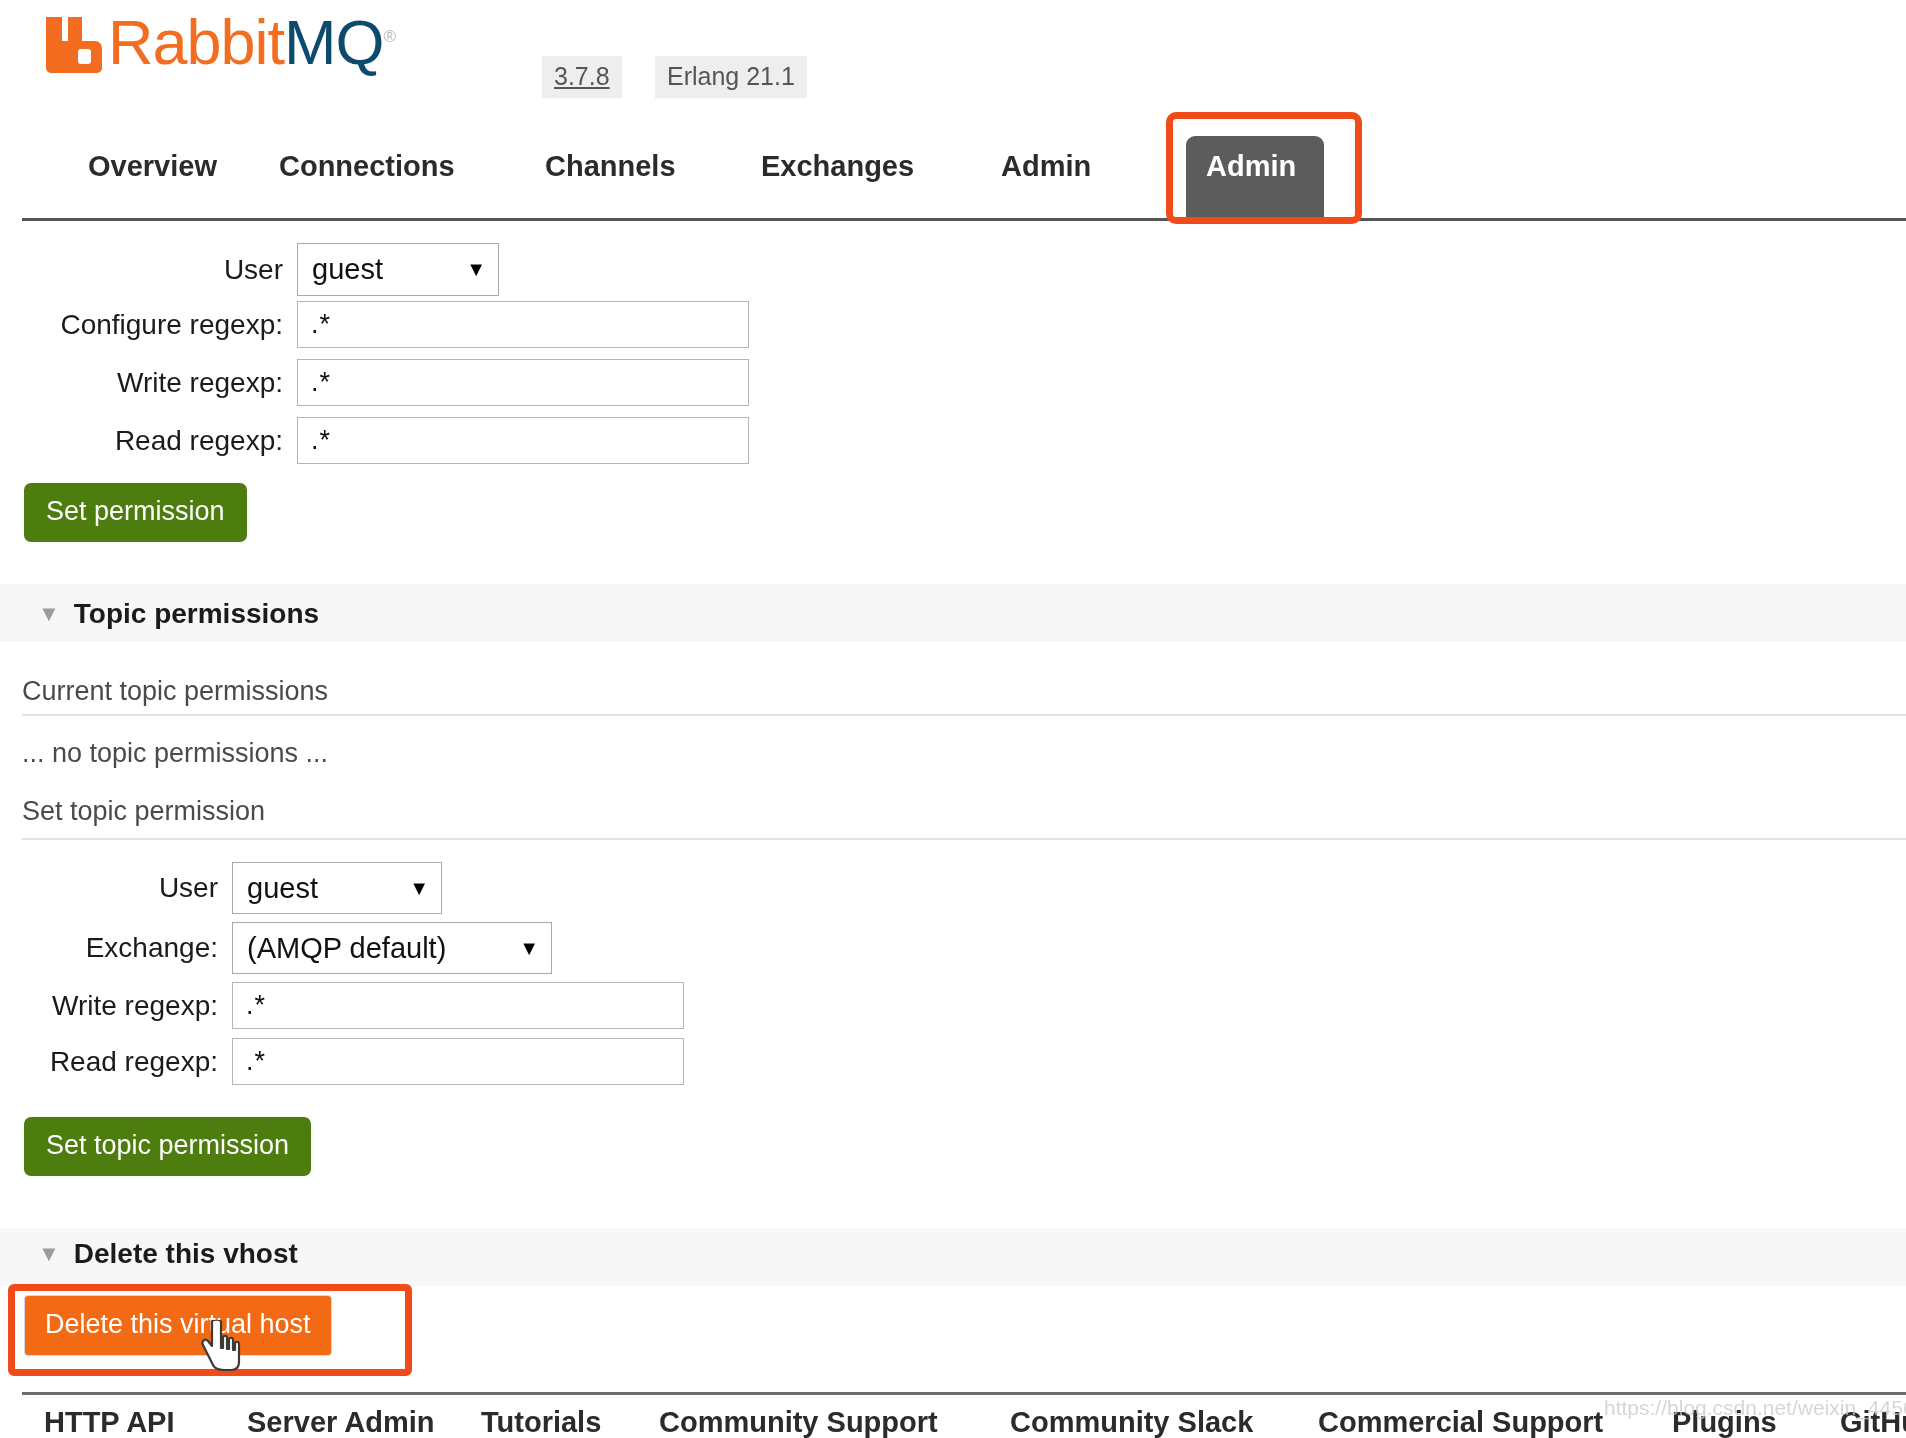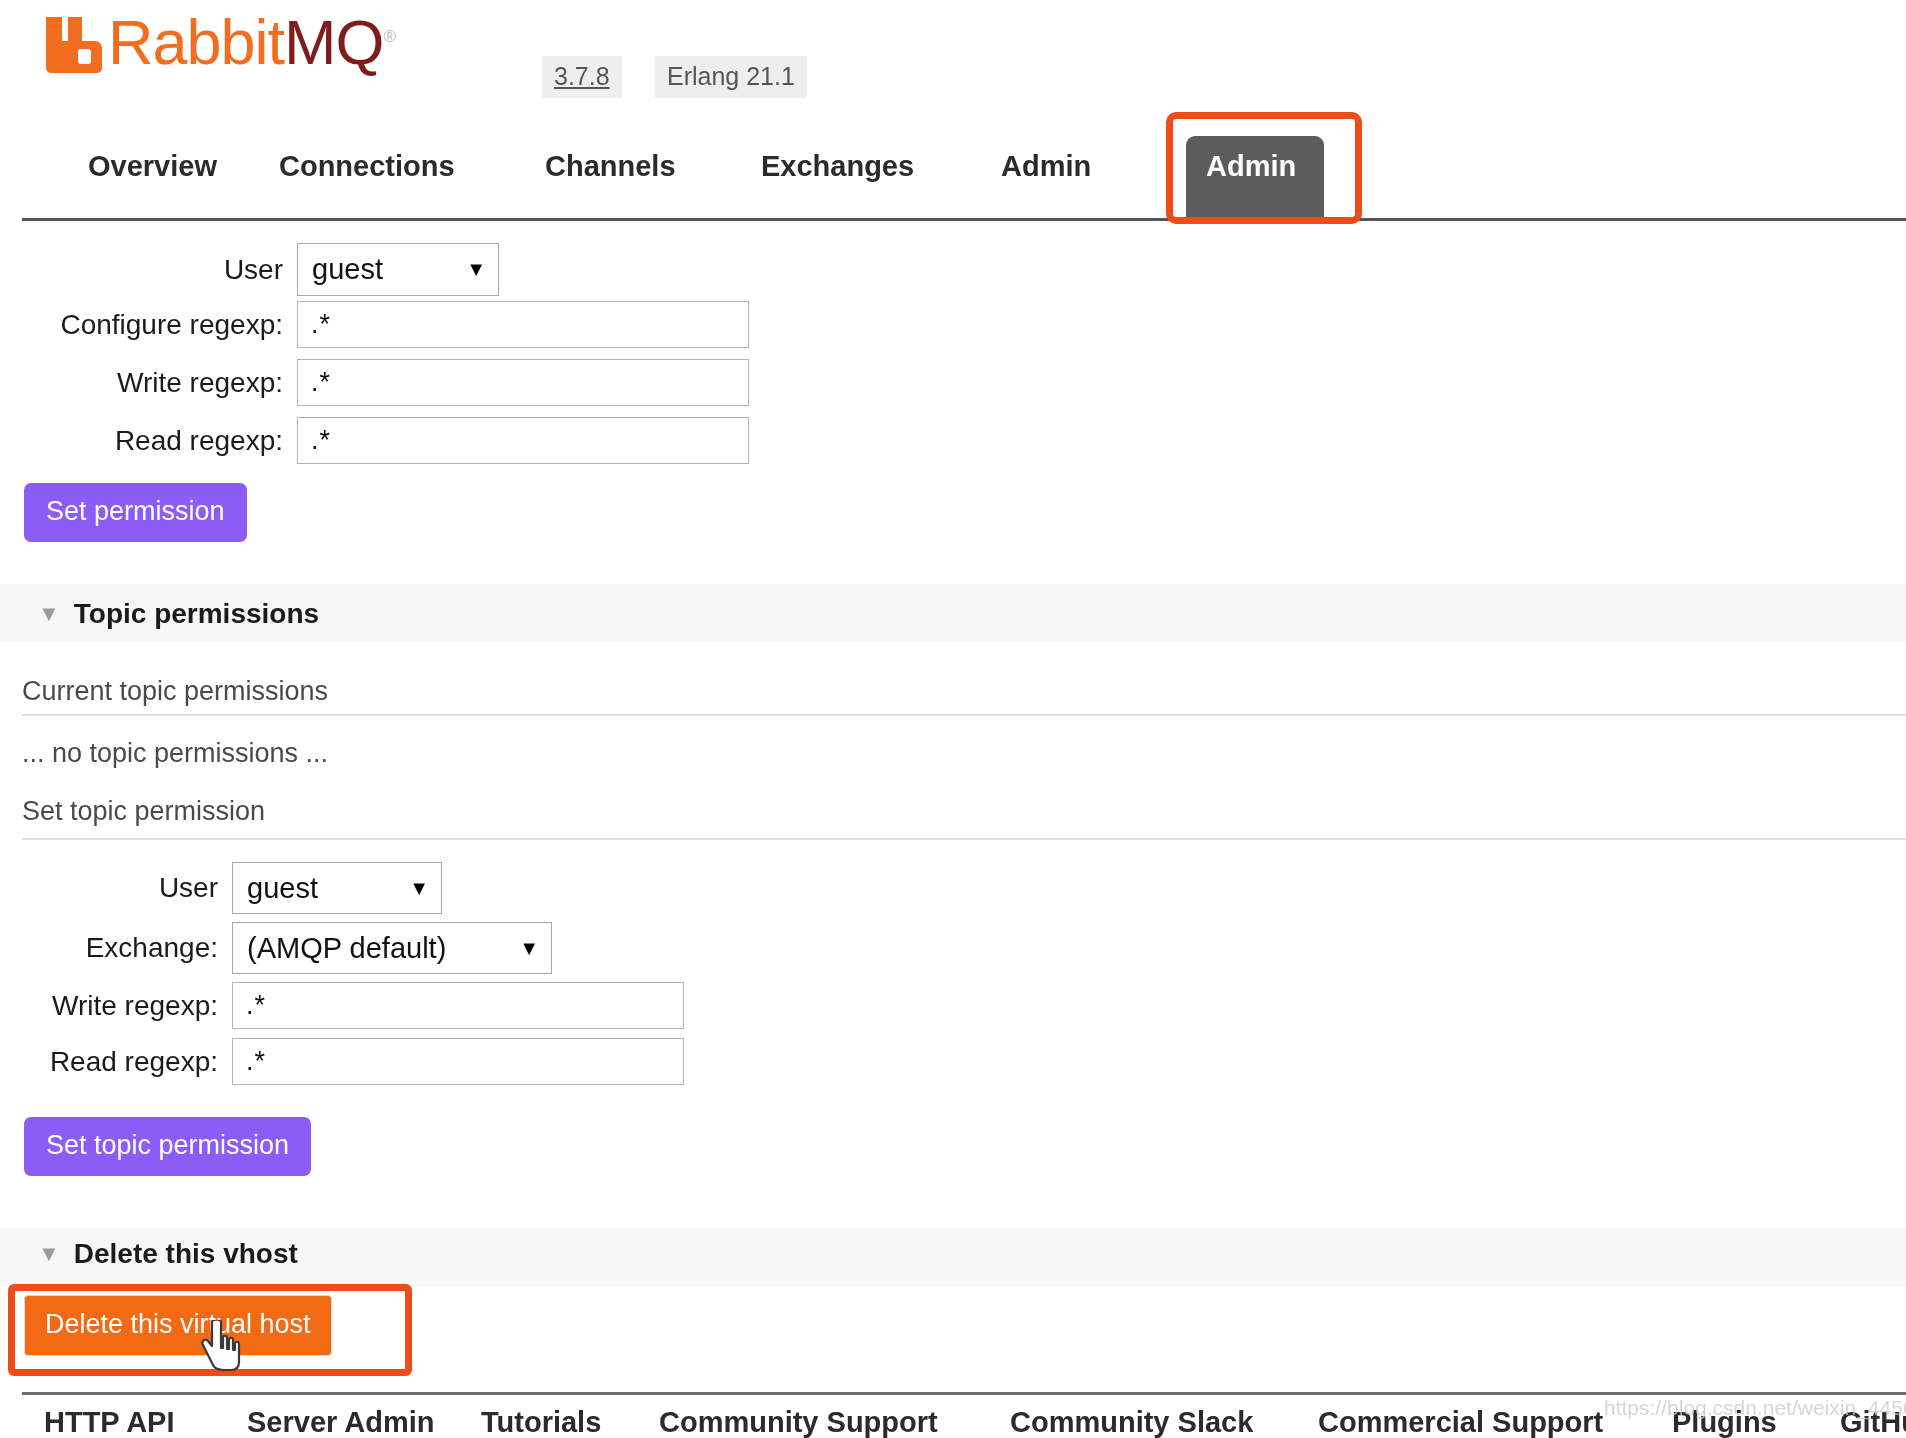--- a/index.html
+++ b/index.html
@@ -57,21 +57,21 @@
     border-radius: 3px;
   }
   #logo-text {
     font-size: 63px;
     line-height: 62px;
     letter-spacing: -1px;
     font-weight: 400;
     white-space: nowrap;
   }
   #logo-text .rabbit { color: #f26d20; }
-  #logo-text .mq { color: #7f1d1d; margin-top: 12px; }
+  #logo-text .mq { color: #0c4a6e; margin-top: 12px; }
   #logo-text .tm {
     color: #b9b9b9;
     font-size: 17px;
     vertical-align: super;
   }
   .ver-badge {
     position: absolute;
     top: 56px;
     background: #eeeeee;
     color: #555;
@@ -167,21 +167,21 @@
     border: 1px solid #b5b5b5;
     box-sizing: border-box;
     display: flex;
     align-items: center;
     padding: 0 13px;
     letter-spacing: 1px;
   }
 
   .btn-grey {
     position: absolute;
-    background: #8b5cf6;
+    background: #4d7c0f;
     color: #fff;
     font-size: 27px;
     border: none;
     border-radius: 7px;
     padding: 13px 22px 15px;
     cursor: pointer;
     white-space: nowrap;
     font-family: "Liberation Sans", sans-serif;
   }
   .btn-orange {

